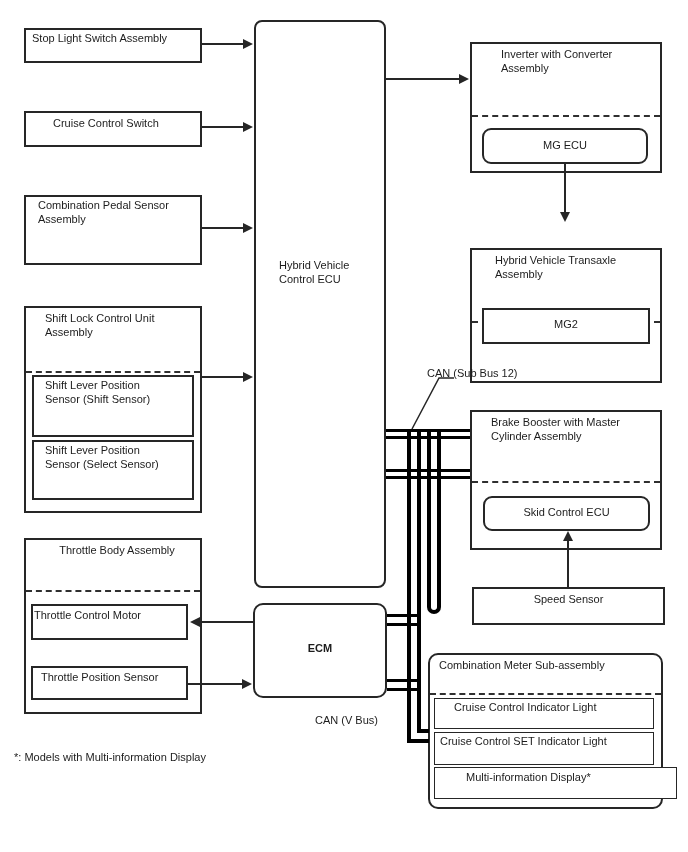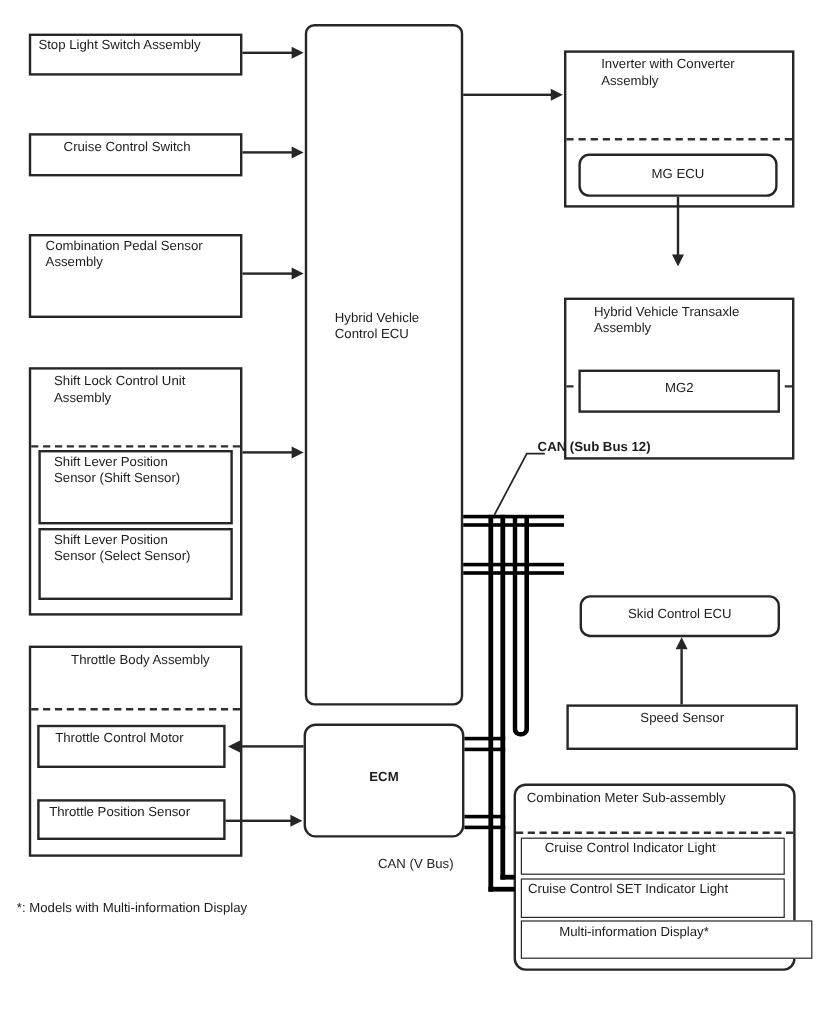--- a/index.html
+++ b/index.html
@@ -34,21 +34,21 @@
   #shift-lock .title{left:19px;top:4px;width:125px;}
   #shift-lock .dash{top:63px;}
   #shift-inner1{left:32px;top:375px;width:162px;height:62px;}
   #shift-inner1 .lbl{left:11px;top:2px;width:118px;}
   #shift-inner2{left:32px;top:440px;width:162px;height:60px;}
   #shift-inner2 .lbl{left:11px;top:2px;width:122px;}
   #throttle-body{left:24px;top:538px;width:178px;height:176px;}
   #throttle-body .title{left:16px;top:4px;width:150px;text-align:center;}
   #throttle-body .dash{top:50px;}
   #throttle-motor{left:31px;top:604px;width:157px;height:36px;}
-  #throttle-motor .lbl{left:13px;top:3px;}
+  #throttle-motor .lbl{left:1px;top:3px;}
   #throttle-pos{left:31px;top:666px;width:157px;height:34px;}
   #throttle-pos .lbl{left:8px;top:3px;}
 
   
   #hv-ecu{left:254px;top:20px;width:132px;height:568px;border-radius:8px;}
   #hv-ecu .lbl{left:23px;top:237px;width:88px;}
   #ecm{left:253px;top:603px;width:134px;height:95px;border-radius:10px;font-weight:bold;}
   #ecm .lbl{top:37px;}
 
   
@@ -73,21 +73,21 @@
   #combo-meter .title{left:9px;top:4px;width:215px;}
   #combo-meter .dash{top:38px;}
   #cruise-ind{left:434px;top:698px;width:220px;height:31px;text-align:center;}
   #cruise-ind .lbl{left:19px;top:2px;}
   #cruise-set-ind{left:434px;top:732px;width:220px;height:33px;}
   #cruise-set-ind .lbl{left:5px;top:2px;}
   #multi-info{left:434px;top:767px;width:243px;height:32px;}
   #multi-info .lbl{left:31px;top:3px;}
 
   
-  #can-sub-label{position:absolute;left:448px;top:367px;font-weight:bold;}
+  #can-sub-label{position:absolute;left:427px;top:367px;}
   #can-v-label{position:absolute;left:315px;top:714px;}
   #footnote{position:absolute;left:14px;top:751px;}
 
   #leader-svg{position:absolute;left:0;top:0;width:688px;height:852px;pointer-events:none;}
 </style>
 </head>
 <body>
 
 <div id="canvas">
 
@@ -139,20 +139,24 @@
   </div>
 
   <div class="box" id="transaxle">
     <div class="lbl title">Hybrid Vehicle Transaxle Assembly</div>
     <div class="dash"></div>
   </div>
   <div class="inner" id="mg2">
     <div class="lbl center">MG2</div>
   </div>
 
+  <div class="box" id="brake-booster">
+    <div class="lbl title">Brake Booster with Master Cylinder Assembly</div>
+    <div class="dash"></div>
+  </div>
   <div class="rbox" id="skid-ecu">
     <div class="lbl center">Skid Control ECU</div>
   </div>
 
   <div class="box" id="speed-sensor">
     <div class="lbl center">Speed Sensor</div>
   </div>
 
   <div class="rbox" id="combo-meter">
     <div class="lbl title">Combination Meter Sub-assembly</div>

